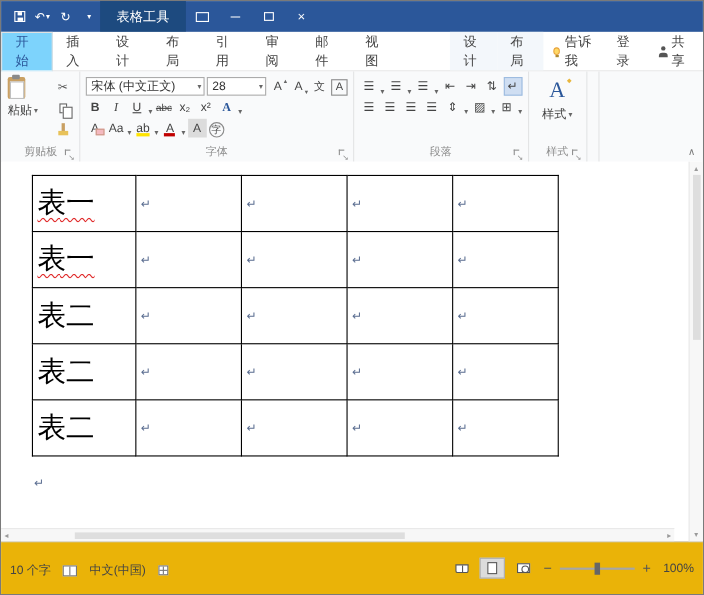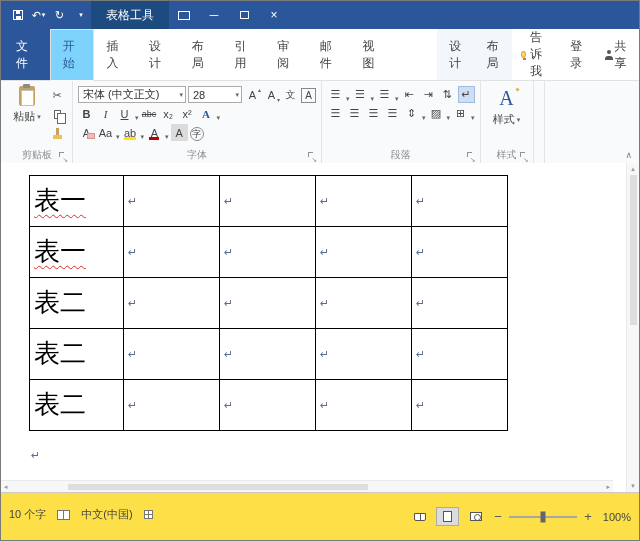--- a/index.html
+++ b/index.html
@@ -37,21 +37,21 @@
 .ribbon{flex:0 0 82px;background:#f9fafb;display:flex;align-items:stretch;position:relative;padding-left:1px}
 .rgroup{display:flex;flex-direction:column;border-right:1px solid #e3e4e5;padding:3px 5px 0 5px}
 .rgroup-content{flex:1;display:flex}
 .rgroup-content.col{flex-direction:column;justify-content:flex-start}
 .row{display:flex;align-items:flex-end;gap:2px;height:19px}
 .rgroup-label{height:15px;font-size:10px;color:#8c8c8c;text-align:center;line-height:14px;position:relative}
 .launcher{position:absolute;right:0;bottom:3px;width:8px;height:8px}
 .launcher::before{content:"";position:absolute;left:0;top:0;width:4px;height:4px;border-left:1px solid #909090;border-top:1px solid #909090}
 .launcher::after{content:"↘";position:absolute;right:-1px;bottom:-3px;font-size:7px;color:#909090;line-height:1}
 
-.paste-big{width:40px;display:flex;flex-direction:column;align-items:center;padding-top:2px}
+.paste-big{width:40px;display:flex;flex-direction:column;align-items:flex-start;padding-top:2px}
 .clipboard-icon{width:16px;height:20px;background:#c9a063;border-radius:2px;position:relative}
 .clipboard-icon::before{content:"";position:absolute;left:2px;top:4px;width:11px;height:14px;background:#fff;border:1px solid #c0c0c0}
 .clipboard-icon::after{content:"";position:absolute;left:4px;top:-2px;width:7px;height:4px;background:#8a8a8a;border-radius:1px}
 .paste-label{font-size:11px;margin-top:3px;display:flex;align-items:center;gap:2px}
 .caret-sm{font-size:7px;color:#666}
 .clip-col{display:flex;flex-direction:column;gap:2px;padding-top:3px}
 .sbtn{width:20px;height:17px;display:flex;align-items:center;justify-content:center;font-size:11px;color:#5a5a5a}
 .copy-icon{width:7px;height:9px;border:1px solid #666;background:#fff;position:relative;display:inline-block}
 .copy-icon::after{content:"";position:absolute;left:2px;top:2px;width:7px;height:9px;border:1px solid #666;background:#fff}
 .brush-icon{width:3px;height:8px;background:#c9a063;position:relative;display:inline-block;margin-bottom:3px}
@@ -96,21 +96,21 @@
 .cell-label{font-family:"Liberation Serif","DejaVu Serif",serif;font-size:26px;color:#000;line-height:1.1}
 .squiggle{text-decoration:underline;text-decoration-style:wavy;text-decoration-color:#e02b2b;text-decoration-thickness:1px;text-underline-offset:5px}
 .mark{font-size:11px;color:#5b6e91}
 .end-mark{margin-top:18px;margin-left:2px;font-size:11px;color:#5b6e91}
 .vscroll{flex:0 0 13px;background:#f7f7f7;border-left:1px solid #e9e9e9;display:flex;flex-direction:column;align-items:center;font-size:7px;color:#9a9a9a;padding:2px 0}
 .vthumb{width:7px;height:150px;background:#dedede;margin-top:2px}
 .vspacer{flex:1}
 .hscroll{position:absolute;left:0;right:13px;bottom:0;height:12px;background:#f7f7f7;border-top:1px solid #e9e9e9;display:flex;align-items:center;font-size:7px;color:#9a9a9a;padding:0 3px}
 .hthumb{width:300px;height:6px;background:#dedede;margin-left:60px}
 
-.statusbar{flex:0 0 26px;background:#fde047;border-top:1px solid #c9c9c9;display:flex;align-items:flex-start;font-size:11px;color:#444;padding:14px 8px}
+.statusbar{flex:0 0 26px;background:#eab308;border-top:1px solid #c9c9c9;display:flex;align-items:flex-end;font-size:11px;color:#444;padding:14px 8px}
 .sb-left{display:flex;align-items:center;gap:11px}
 .book-icon{width:13px;height:10px;background:#fff;border:1px solid #777;position:relative;display:inline-block}
 .book-icon::after{content:"";position:absolute;left:5px;top:0;bottom:0;width:1px;background:#777}
 .macro-icon{width:9px;height:9px;border:1px solid #777;display:inline-block;background:linear-gradient(#777,#777) 50% 0/1px 100% no-repeat,linear-gradient(#777,#777) 0 50%/100% 1px no-repeat,#fff}
 .sb-right{margin-left:auto;display:flex;align-items:center;gap:5px}
 .view-btn{width:23px;height:19px;display:flex;align-items:center;justify-content:center}
 .view-btn.active{background:#dcdcdc;border:1px solid #ababab}
 .read-icon{width:12px;height:8px;border:1px solid #555;border-radius:0 0 2px 2px;position:relative;background:#fff}
 .read-icon::after{content:"";position:absolute;left:5px;top:0;bottom:0;width:1px;background:#555}
 .print-icon{width:9px;height:11px;border:1px solid #555;background:#fff}
@@ -149,21 +149,20 @@
         </span>
       <span class="win-btn">─</span>
       <span class="win-btn">
           <span class="max-icon"></span>
         </span>
       <span class="win-btn">×</span>
     </div>
   </div>
 
   <div class="tabrow">
-    <div class="tab file-tab">文件</div>
     <div class="tab selected">开始</div>
     <div class="tab">插入</div>
     <div class="tab">设计</div>
     <div class="tab">布局</div>
     <div class="tab">引用</div>
     <div class="tab">审阅</div>
     <div class="tab">邮件</div>
     <div class="tab">视图</div>
     <div class="ctx-tabs">
       <div class="tab ctx">设计</div>

